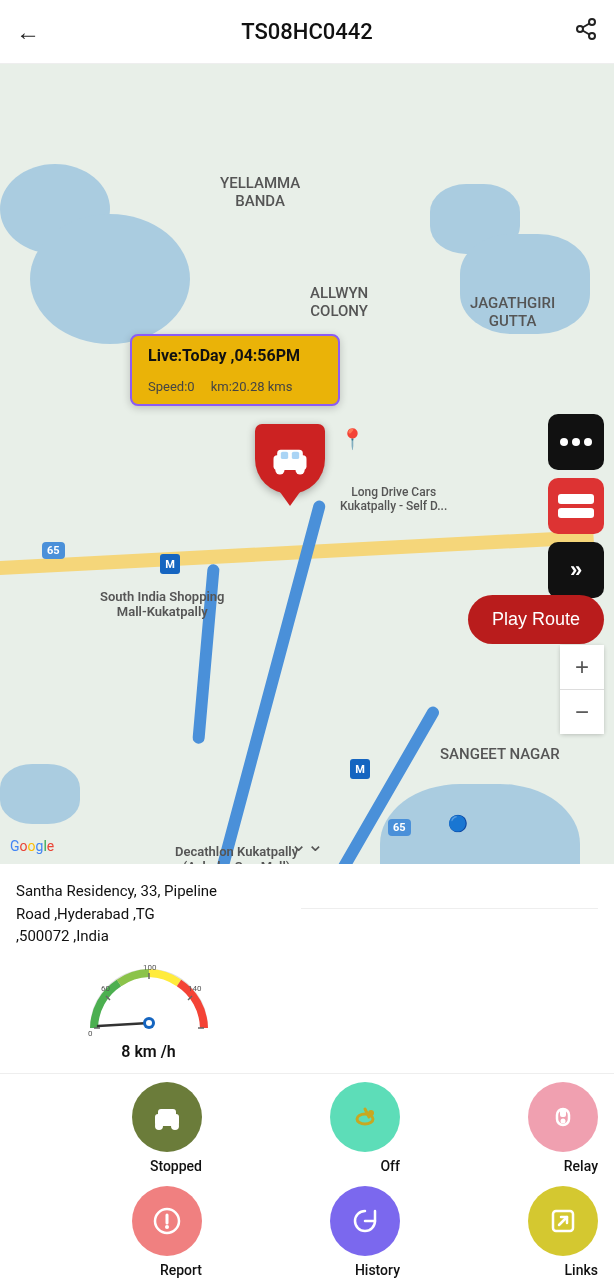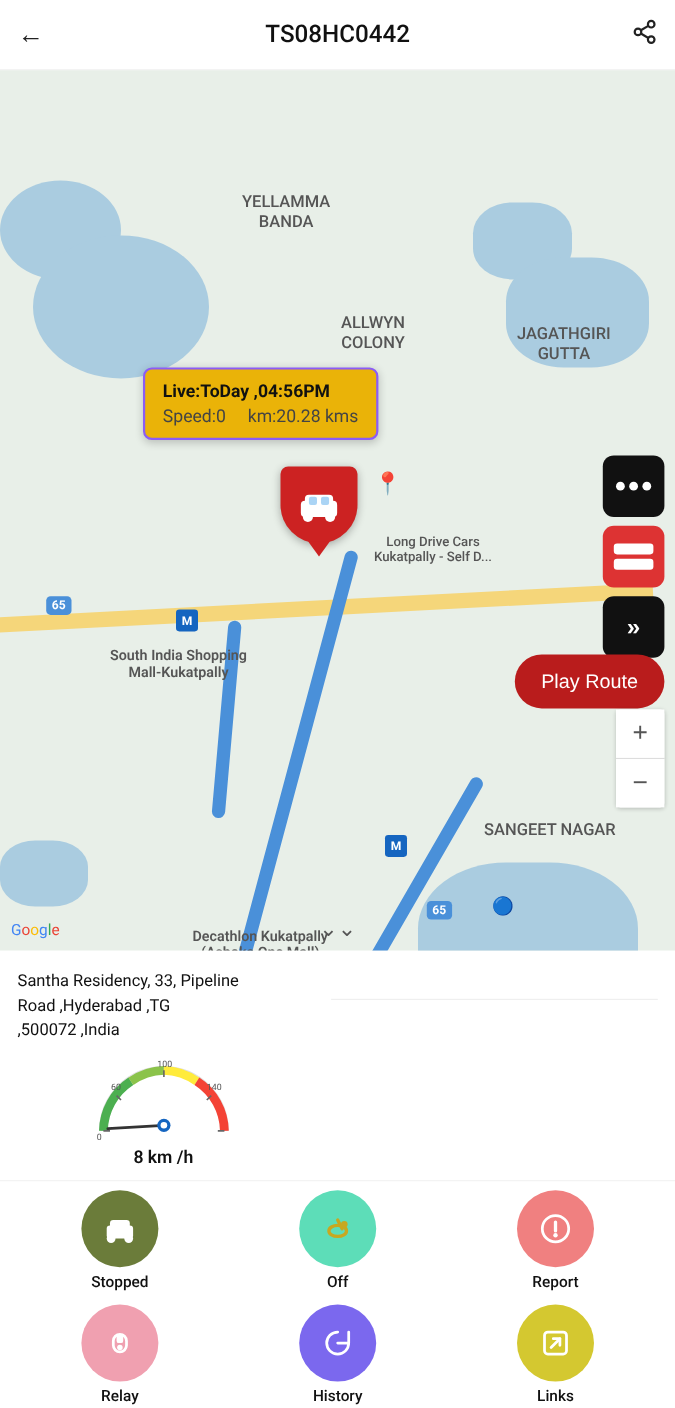--- a/index.html
+++ b/index.html
@@ -45,21 +45,21 @@
       position: absolute; font-size: 15px; color: #555; font-weight: 500; text-align: center; pointer-events: none;
     }
 
     
     .live-tooltip {
       position: absolute; background: #eab308; border: 2px solid #8b5cf6;
       border-radius: 8px; padding: 10px 16px; box-shadow: 0 2px 8px rgba(0,0,0,0.2);
       left: 130px; top: 270px; min-width: 210px;
     }
     .live-tooltip-title { font-size: 16px; font-weight: 700; color: #111; }
-    .live-tooltip-sub { font-size: 16px; color: #444; margin-top: 4px; }
+    .live-tooltip-sub { font-size: 13px; color: #444; margin-top: 14px; }
 
     
     .car-marker {
       position: absolute; left: 255px; top: 360px;
       width: 70px; height: 70px;
       background: #cc2222; border-radius: 8px 8px 40px 40px;
       display: flex; align-items: center; justify-content: center;
       box-shadow: 0 2px 8px rgba(0,0,0,0.3);
     }
     .car-marker::after {
@@ -138,21 +138,21 @@
     
     .speedometer-block { display: flex; flex-direction: column; align-items: center; }
     .speed-label { font-size: 16px; font-weight: 600; color: #111; text-align: center; margin-top: 4px; }
 
     
     .actions-grid {
       display: grid; grid-template-columns: repeat(3, 1fr); gap: 12px;
       padding: 12px 16px 16px; background: #fff; border-bottom: 1px solid #eee;
     }
     .action-item {
-      display: flex; flex-direction: column; align-items: center; gap: 6px; cursor: pointer;
+      display: flex; flex-direction: column; align-items: flex-end; gap: 6px; cursor: pointer;
     }
     .action-circle {
       width: 70px; height: 70px; border-radius: 50%;
       display: flex; align-items: center; justify-content: center;
       font-size: 28px;
     }
     .action-label { font-size: 14px; color: #111; font-weight: 500; }
 
     .circle-olive { background: #6b7c3a; }
     .circle-mint { background: #5dddb8; }
@@ -339,42 +339,42 @@
       <svg width="36" height="36" viewBox="0 0 36 36">
         <ellipse cx="18" cy="20" rx="8" ry="5" fill="none" stroke="#c8a820" stroke-width="3"></ellipse>
         <line x1="18" y1="10" x2="22" y2="18" stroke="#c8a820" stroke-width="3" stroke-linecap="round"></line>
         <circle cx="24" cy="14" r="3" fill="#c8a820"></circle>
       </svg>
     </div>
     <span class="action-label">Off</span>
   </div>
 
   <div class="action-item">
+    <div class="action-circle circle-pink">
+      <svg width="36" height="36" viewBox="0 0 36 36">
+        <rect x="12" y="10" width="12" height="16" rx="6" fill="none" stroke="#fff" stroke-width="2.5"></rect>
+        <rect x="15" y="10" width="6" height="8" rx="2" fill="#fff"></rect>
+        <circle cx="18" cy="22" r="2.5" fill="#fff"></circle>
+      </svg>
+    </div>
+    <span class="action-label">Relay</span>
+  </div>
+
+  <div class="action-item">
     <div class="action-circle circle-salmon">
       <svg width="36" height="36" viewBox="0 0 36 36">
         <circle cx="18" cy="18" r="12" fill="none" stroke="#fff" stroke-width="2.5"></circle>
         <line x1="18" y1="12" x2="18" y2="20" stroke="#fff" stroke-width="3" stroke-linecap="round"></line>
         <circle cx="18" cy="24" r="2" fill="#fff"></circle>
       </svg>
     </div>
     <span class="action-label">Report</span>
   </div>
 
   <div class="action-item">
-    <div class="action-circle circle-pink">
-      <svg width="36" height="36" viewBox="0 0 36 36">
-        <rect x="12" y="10" width="12" height="16" rx="6" fill="none" stroke="#fff" stroke-width="2.5"></rect>
-        <rect x="15" y="10" width="6" height="8" rx="2" fill="#fff"></rect>
-        <circle cx="18" cy="22" r="2.5" fill="#fff"></circle>
-      </svg>
-    </div>
-    <span class="action-label">Relay</span>
-  </div>
-
-  <div class="action-item">
     <div class="action-circle circle-purple">
       <svg width="36" height="36" viewBox="0 0 36 36">
         <path d="M 18 8 A 10 10 0 1 0 28 18" fill="none" stroke="#fff" stroke-width="2.5" stroke-linecap="round"></path>
         <polyline points="28,8 28,18 18,18" fill="none" stroke="#fff" stroke-width="2.5" stroke-linecap="round" stroke-linejoin="round"></polyline>
       </svg>
     </div>
     <span class="action-label">History</span>
   </div>
 
   <div class="action-item">

